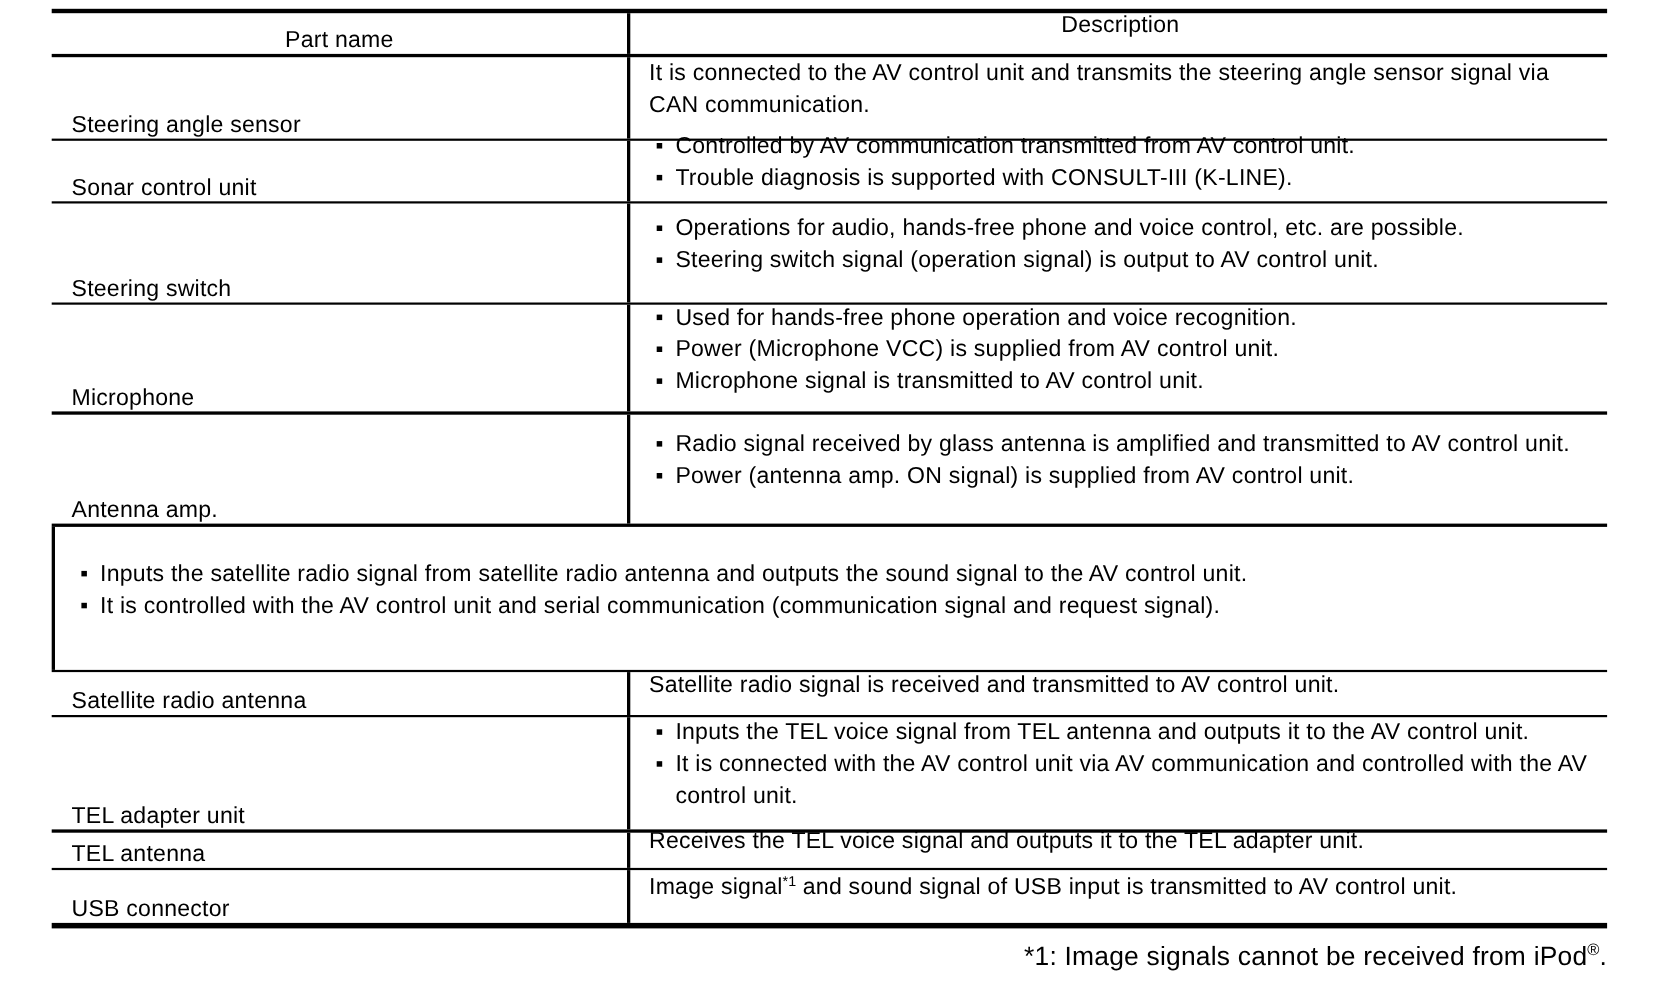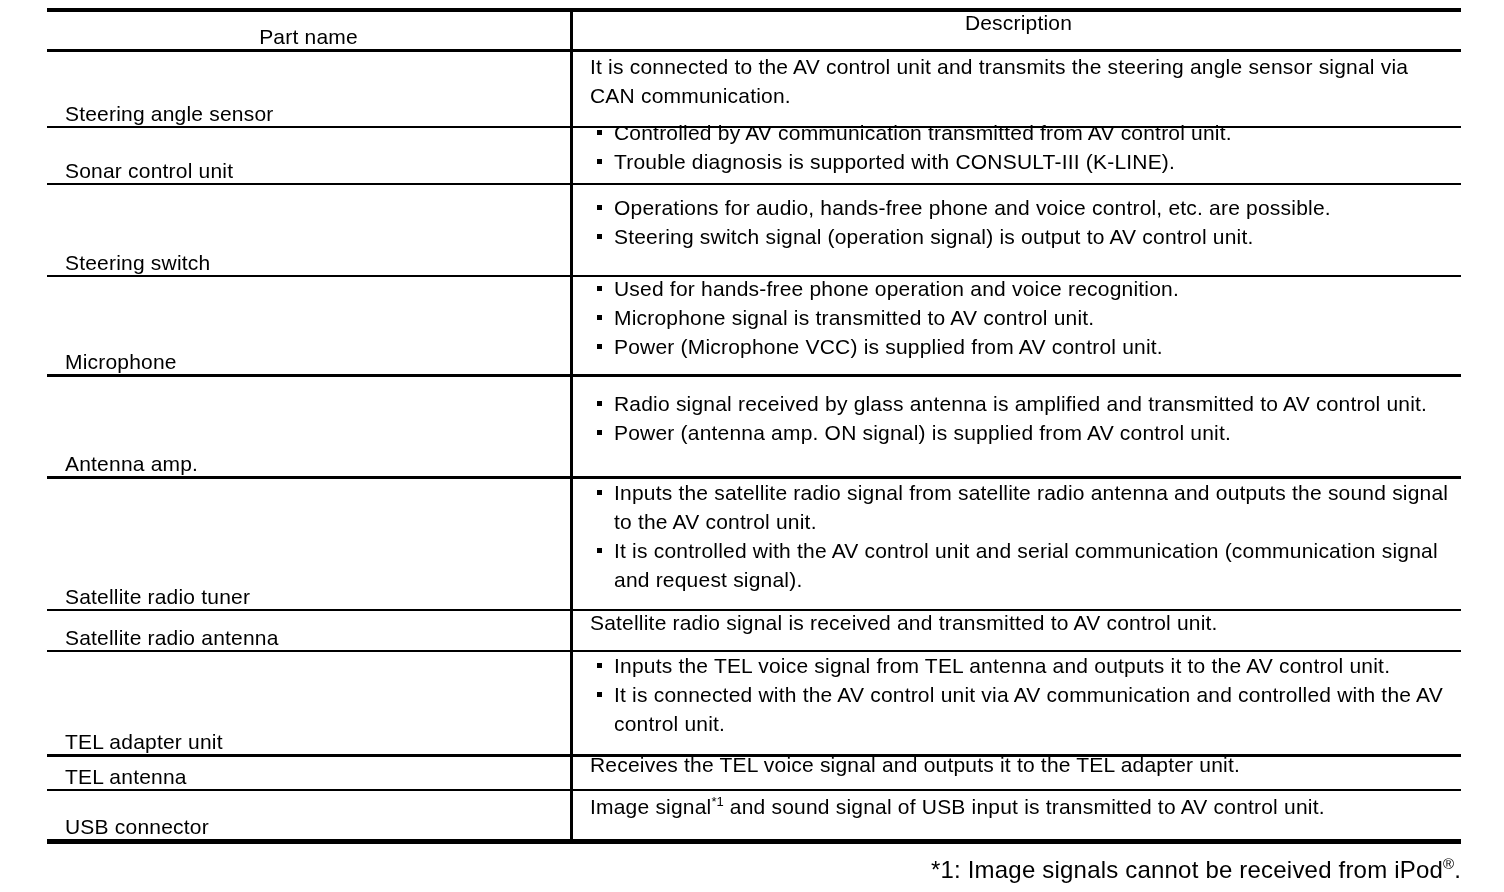--- a/index.html
+++ b/index.html
@@ -140,42 +140,39 @@
       </div>
     </div>
 
     <div class="row b3" style="height:100px">
       <div class="cell part">
         <span>Microphone</span>
       </div>
       <div class="cell desc">
         <ul>
           <li>Used for hands-free phone operation and voice recognition.</li>
+          <li>Power (Microphone VCC) is supplied from AV control unit.</li>
           <li>Microphone signal is transmitted to AV control unit.</li>
-          <li>Power (Microphone VCC) is supplied from AV control unit.</li>
         </ul>
       </div>
     </div>
 
     <div class="row b3" style="height:102px">
       <div class="cell part">
         <span>Antenna amp.</span>
       </div>
       <div class="cell desc">
         <ul>
           <li>Radio signal received by glass antenna is amplified and transmitted to AV control unit.</li>
           <li>Power (antenna amp. ON signal) is supplied from AV control unit.</li>
         </ul>
       </div>
     </div>
 
     <div class="row b2" style="height:132px">
-      <div class="cell part">
-        <span>Satellite radio tuner</span>
-      </div>
       <div class="cell desc">
         <ul>
           <li>Inputs the satellite radio signal from satellite radio antenna and outputs the sound signal to the AV control unit.</li>
           <li>It is controlled with the AV control unit and serial communication (communication signal and request signal).</li>
         </ul>
       </div>
     </div>
 
     <div class="row b2" style="height:41px">
       <div class="cell part">

